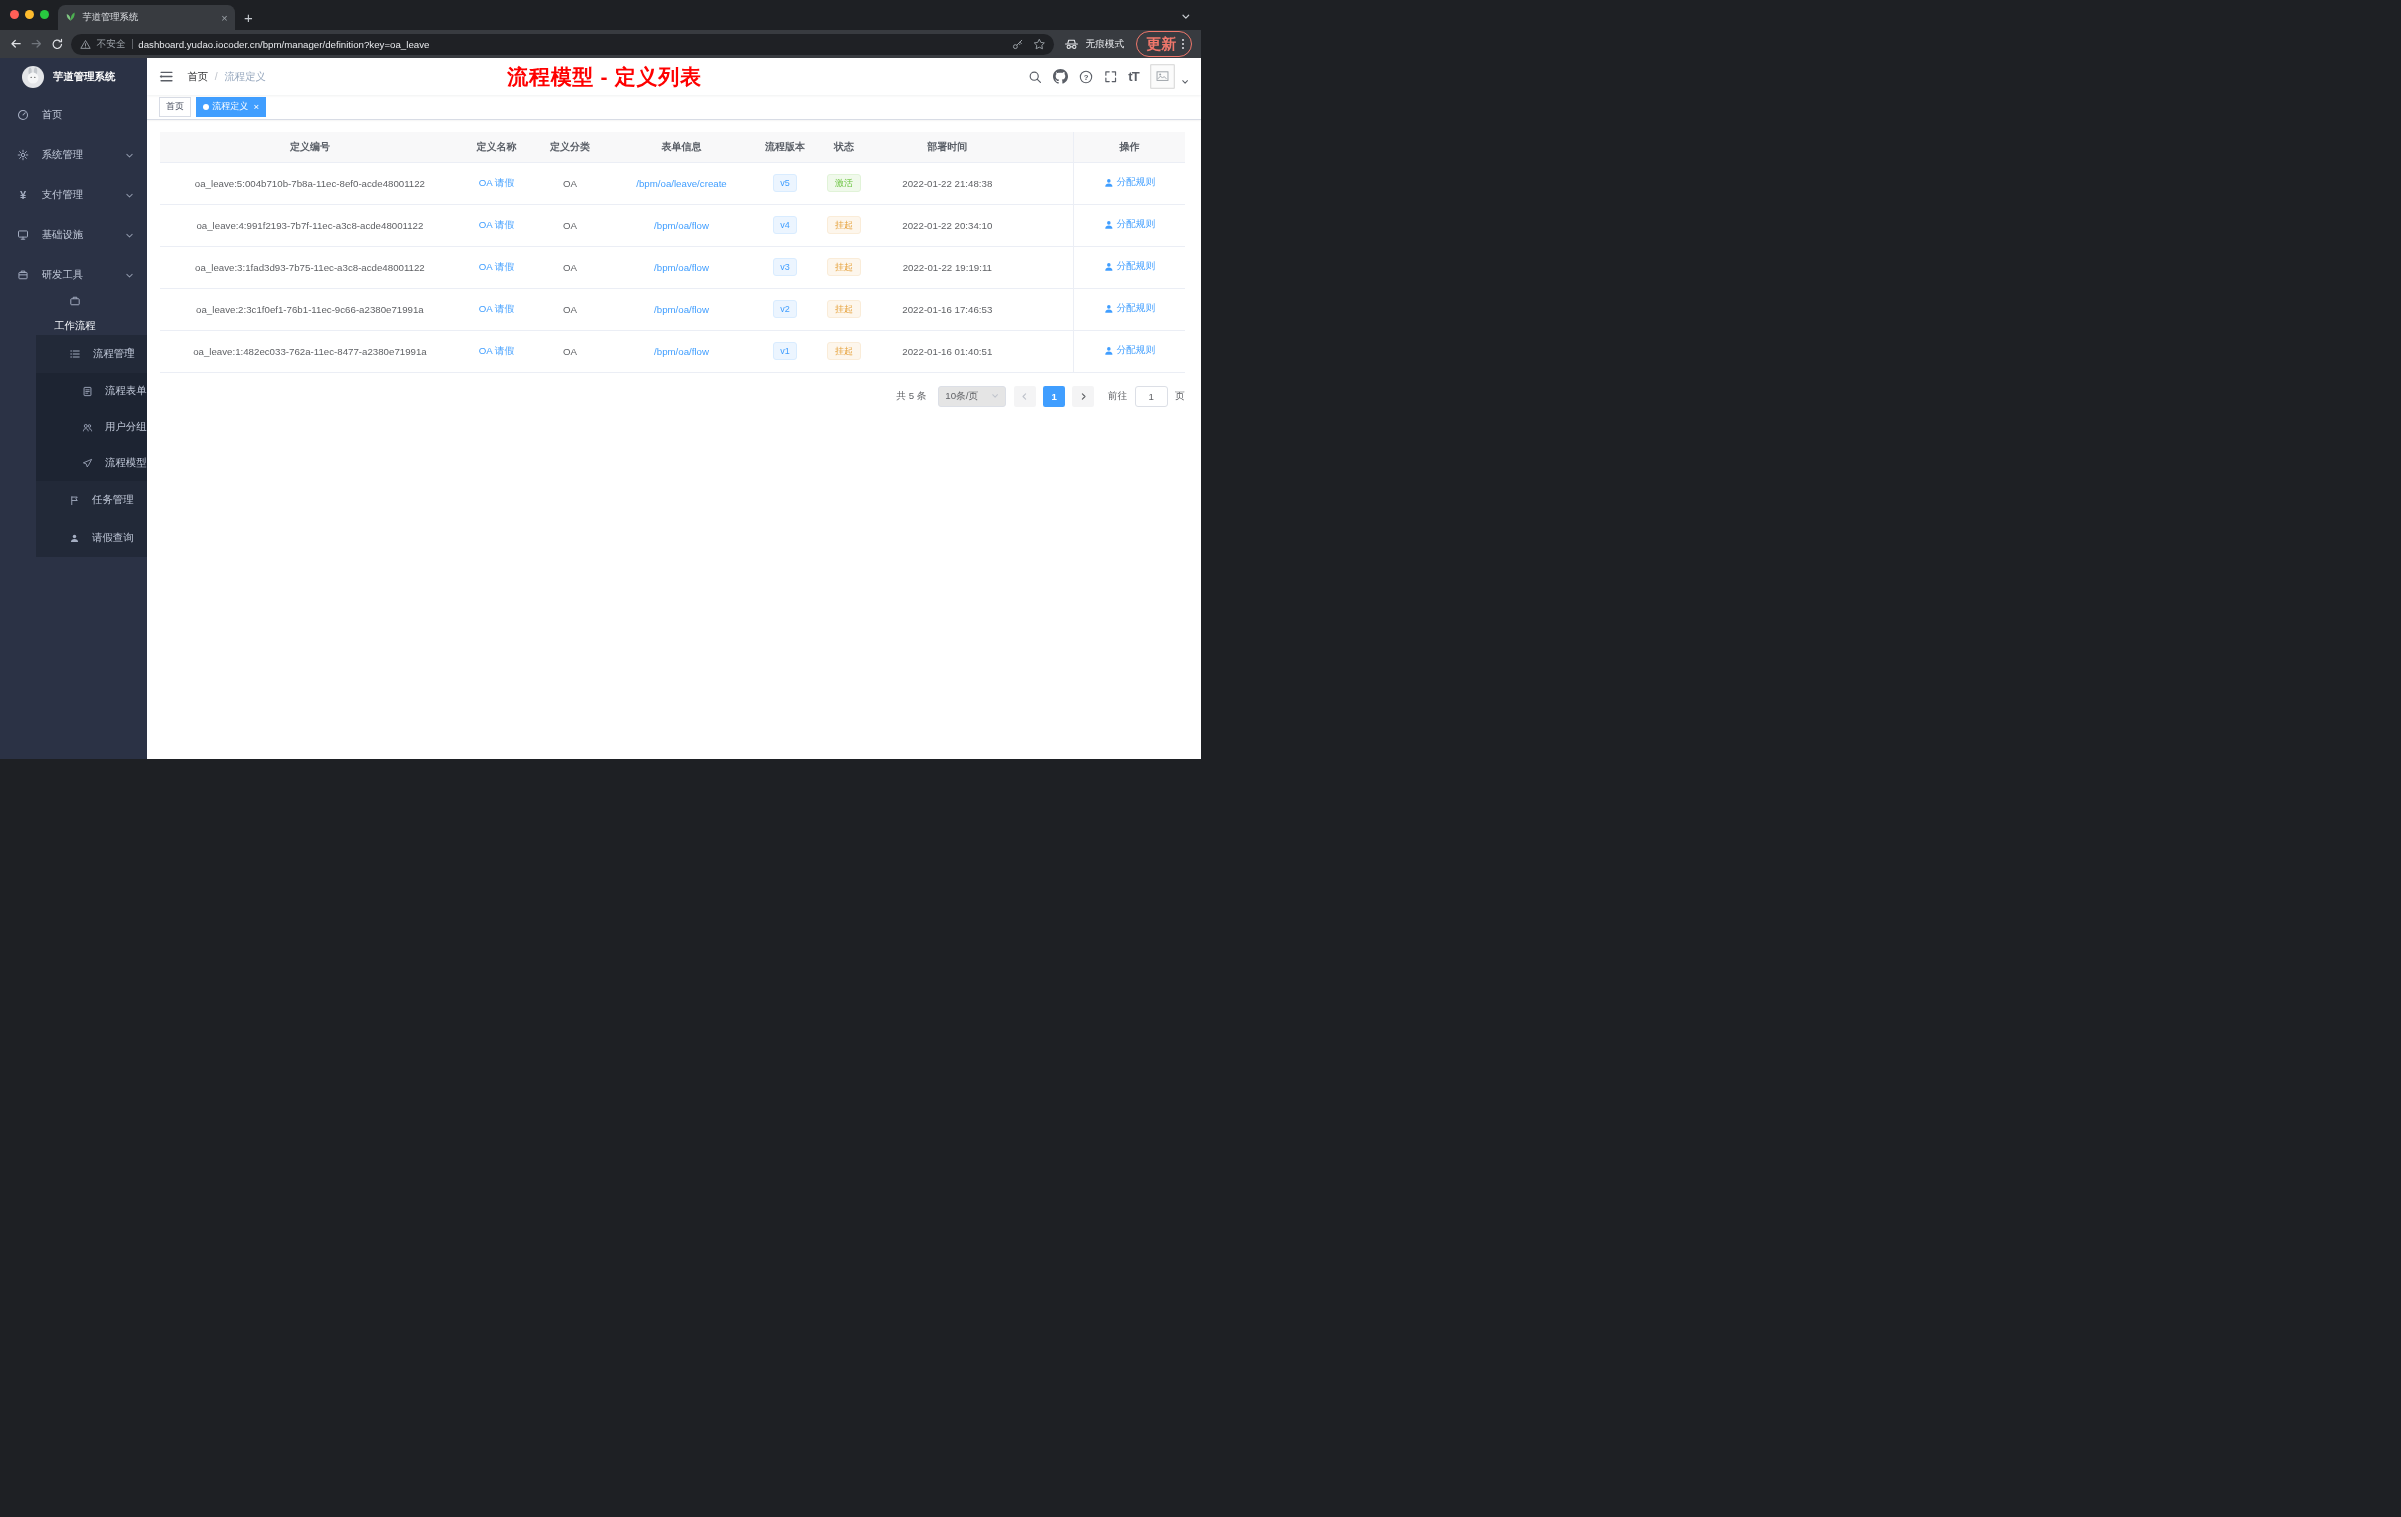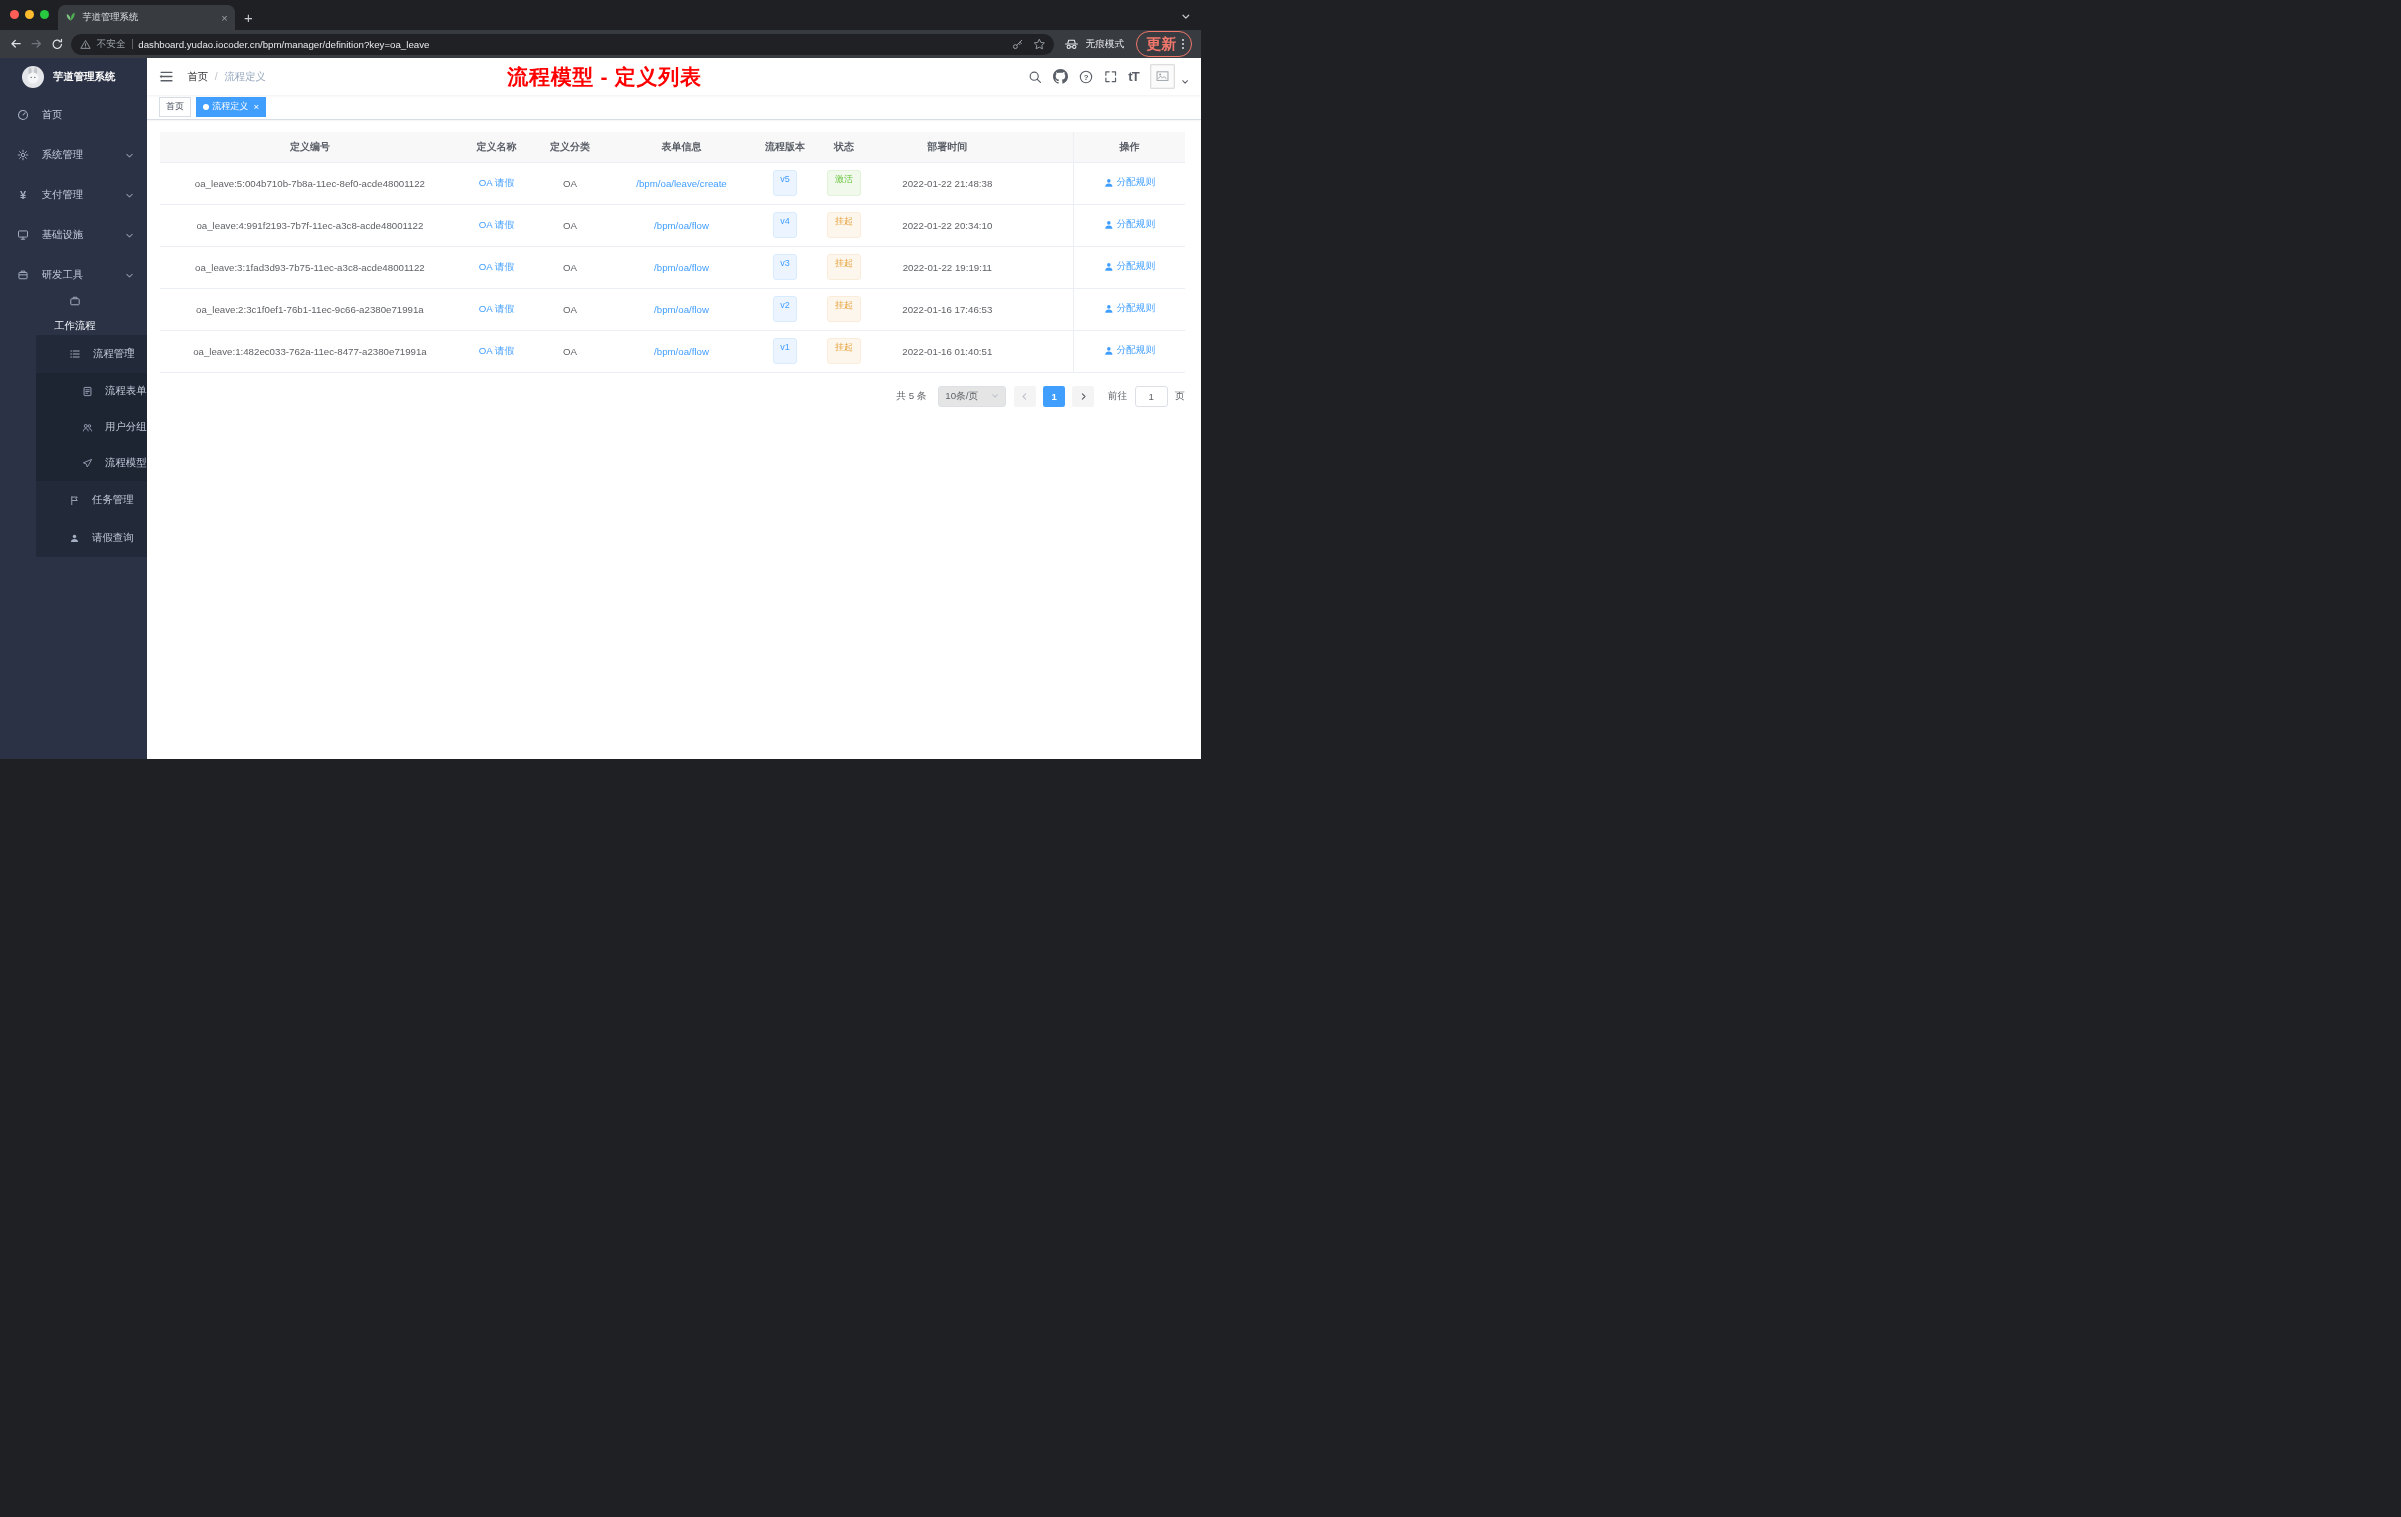--- a/index.html
+++ b/index.html
@@ -83,21 +83,21 @@
   .content { padding: 12px 16.3px 0 13.4px; background: #fff; flex: 1; }
   .def-table { width: 100%; border-collapse: collapse; table-layout: fixed; }
   .def-table th { background: #f8f8f9; height: 30px; font-weight: 700; color: #5b6068; font-size: 10px;
     text-align: center; border-bottom: 0.7px solid #ebeef5; }
   .def-table td { height: 42px; text-align: center; font-size: 9.7px; color: #606266;
     border-bottom: 0.7px solid #ebeef5; white-space: nowrap; overflow: hidden; }
   .time-col { padding-right: 53px; }
   .op-col { border-left: 0.7px solid #ebeef5; }
   .blue-link { color: #409eff; text-decoration: none; cursor: pointer; }
   .action-link { display: inline-flex; align-items: center; gap: 3px; }
-  .el-tag { display: inline-block; padding: 0 6.7px; height: 26px; line-height: 16.3px; border-radius: 3px;
+  .el-tag { display: inline-block; padding: 0 6.7px; height: 18px; line-height: 16.3px; border-radius: 3px;
     font-size: 9px; border: 0.7px solid; }
   .tag-info { background: #ecf5ff; border-color: #d9ecff; color: #409eff; }
   .tag-success { background: #f0f9eb; border-color: #e1f3d8; color: #67c23a; }
   .tag-warning { background: #fdf6ec; border-color: #faecd8; color: #e6a23c; }
 
   
   .pagination { margin-top: 13.4px; display: flex; justify-content: flex-end; align-items: center; gap: 7.4px;
     font-size: 9.7px; color: #606266; padding-bottom: 7.4px; }
   .pg-total { margin-right: 4.5px; }
   .pg-select { width: 68px; height: 21px; border: 0.7px solid #dcdfe6; border-radius: 3px; display: flex;

